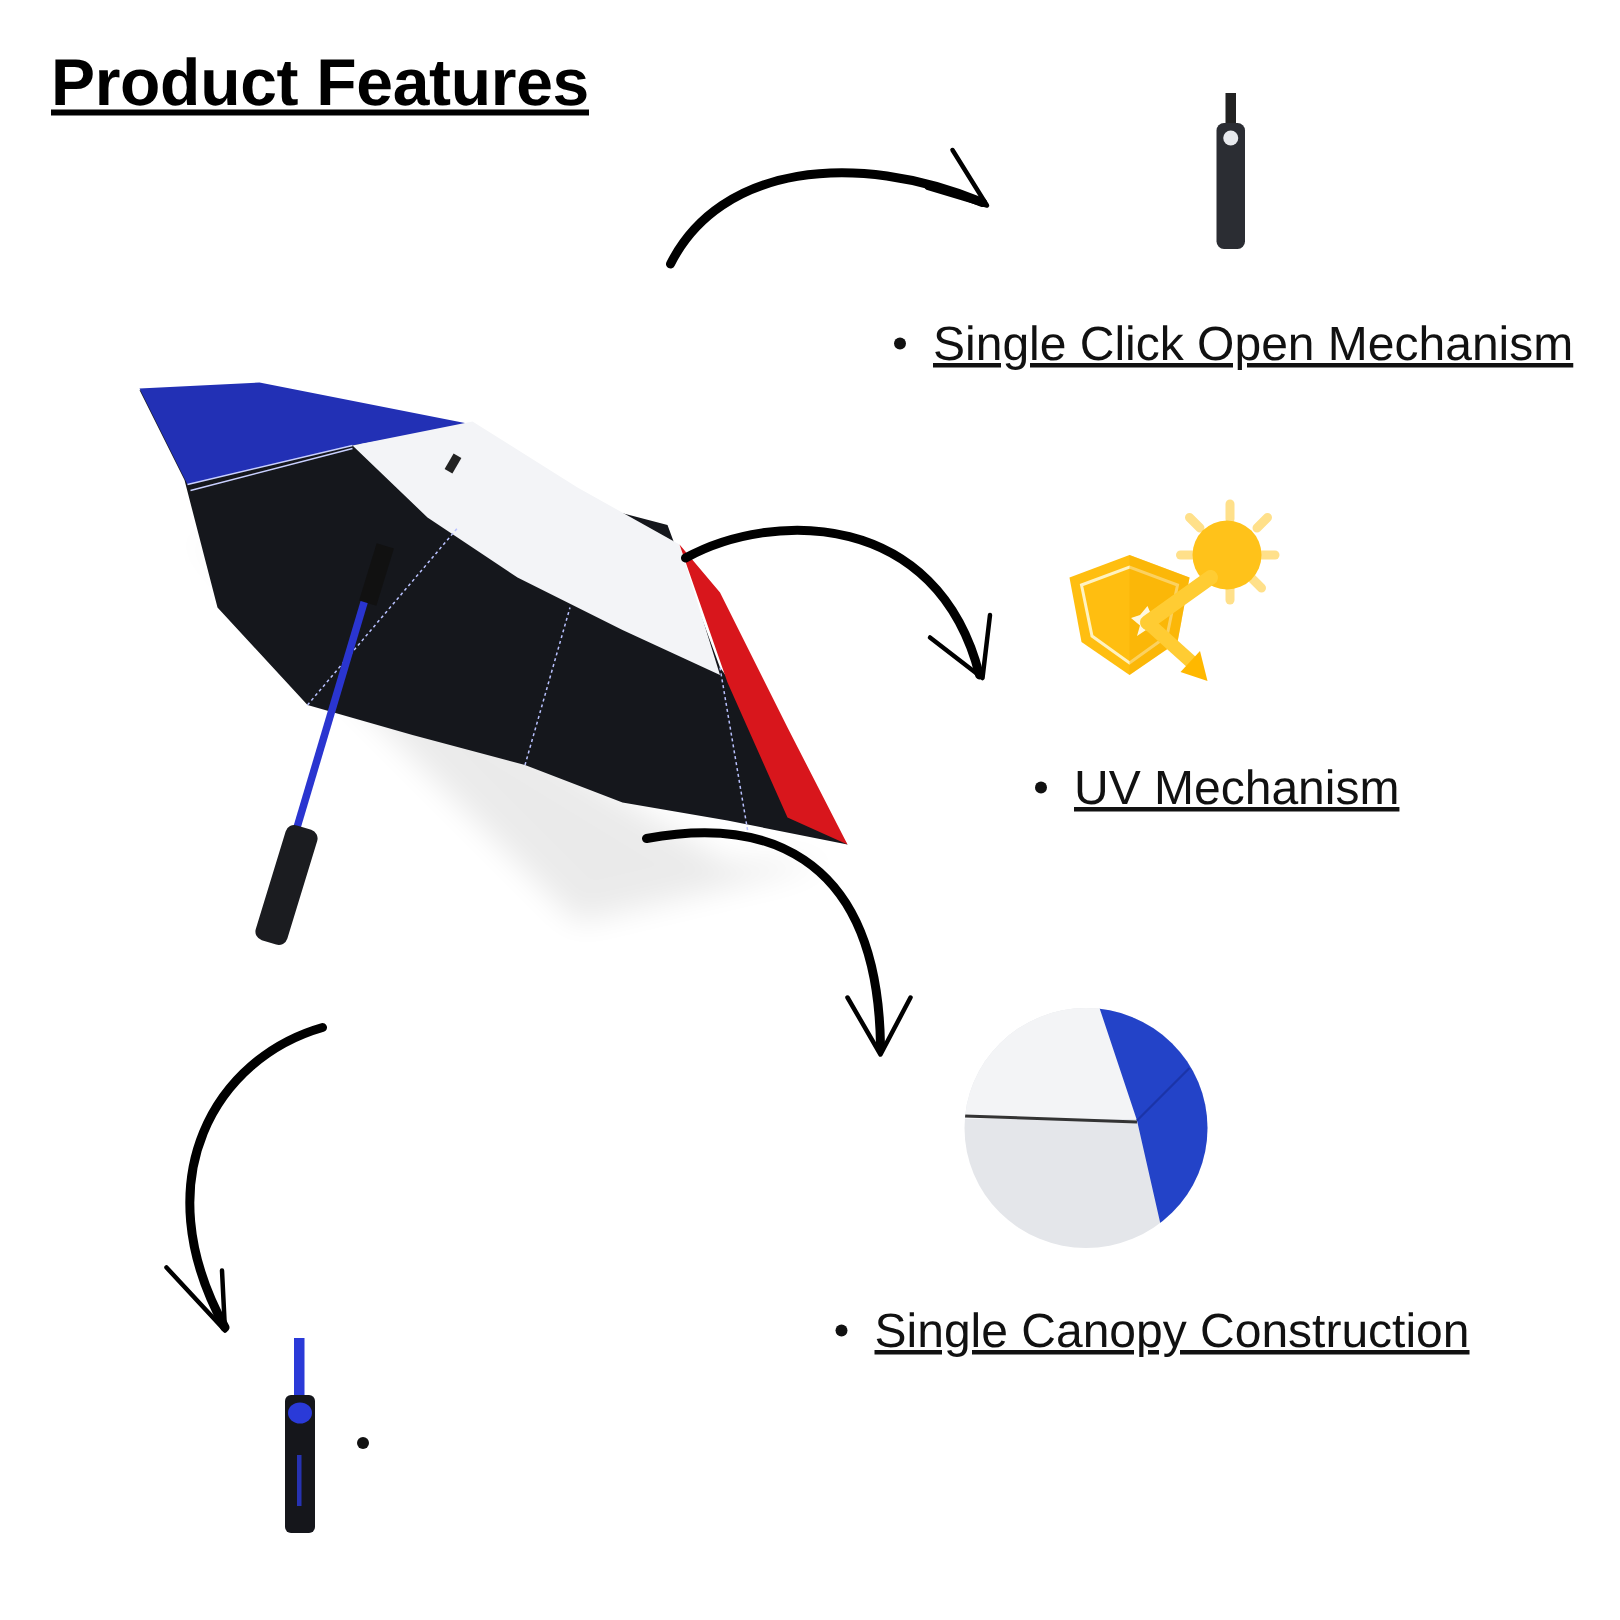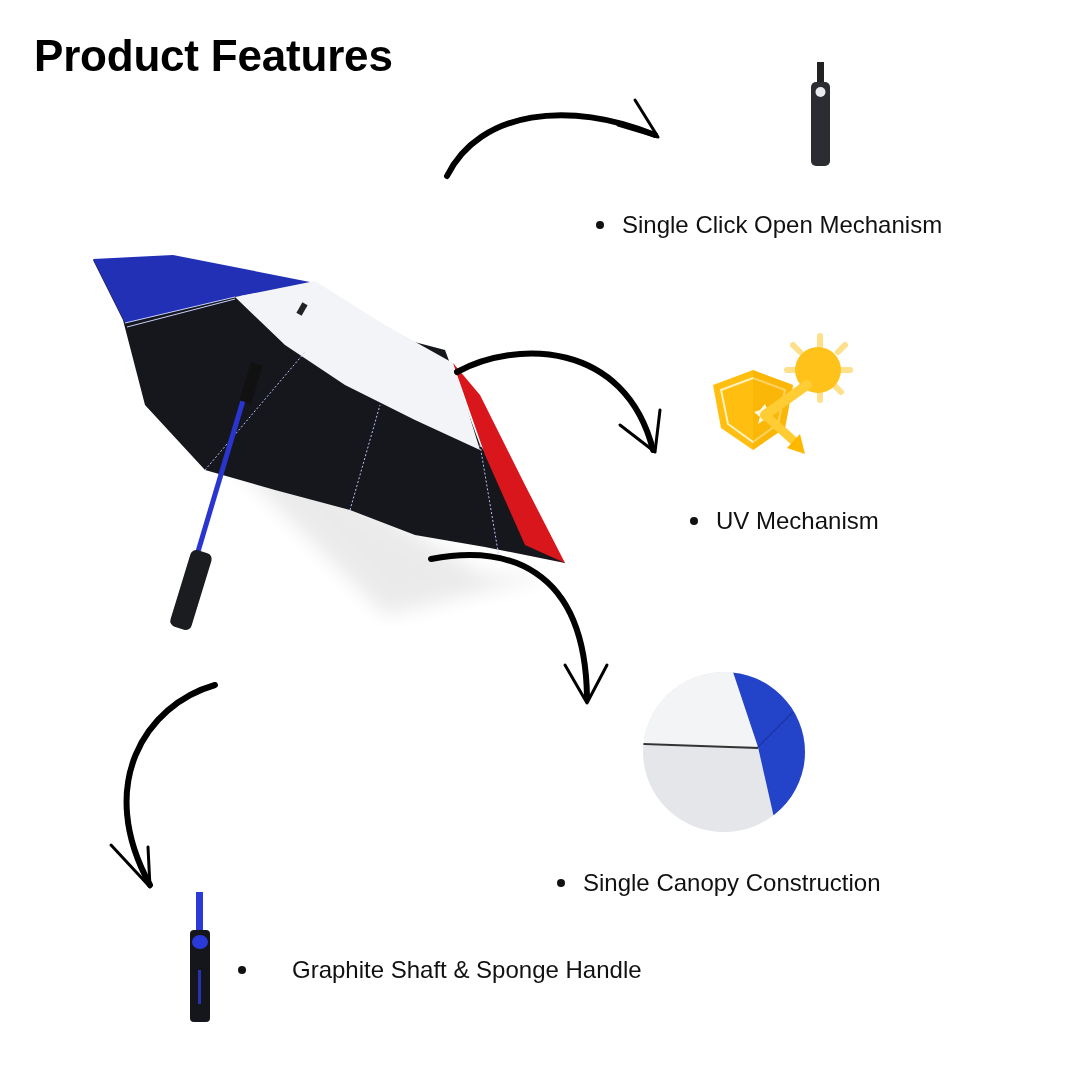--- a/index.html
+++ b/index.html
@@ -1,20 +1,20 @@
 <!DOCTYPE html>
 <html><head>
 <meta charset="utf-8">
 <style>
   html, body { margin: 0; padding: 0; background: #ffffff; }
   body { width: 1080px; height: 1080px; position: relative; overflow: hidden;
          font-family: "Liberation Sans", "DejaVu Sans", sans-serif; color: #000; }
-  .abs { position: absolute; }
+  .abs { position: absolute; text-decoration: underline; }
   .title { left: 34px; top: 30px; font-size: 44px; font-weight: bold; letter-spacing: -0.2px; line-height: 1.2; }
-  .feature { display: flex; align-items: center; font-size: 24px; line-height: 1; color: #111; white-space: nowrap; }
+  .feature { display: flex; align-items: center; font-size: 32px; line-height: 1; color: #111; white-space: nowrap; }
   .feature .bullet { width: 8px; height: 8px; border-radius: 50%; background: #111; display: inline-block; flex: none; }
   svg { display: block; overflow: visible; }
 </style>
 </head>
 <body>
 
 <div class="abs title">Product Features</div>
 
 <div class="abs" style="left:85px; top:245px; width:490px; height:410px;">
   <svg width="490" height="410" viewBox="0 0 490 410">
@@ -132,14 +132,13 @@
   <svg width="24" height="135" viewBox="0 0 24 135">
     <rect x="8" y="2" width="7" height="40" fill="#2a3ad8"></rect>
     <rect x="2" y="40" width="20" height="92" rx="4" fill="#15161b"></rect>
     <ellipse cx="12" cy="52" rx="8" ry="7" fill="#2a3ad8"></ellipse>
     <rect x="10" y="80" width="3" height="34" fill="#2a3ad8" opacity="0.8"></rect>
   </svg>
 </div>
 
 <div class="abs feature" style="left:238px; top:958px;">
   <span class="bullet"></span>
-  <span style="margin-left:46px;">Graphite Shaft &amp; Sponge Handle</span>
 </div>
 
 </body></html>

